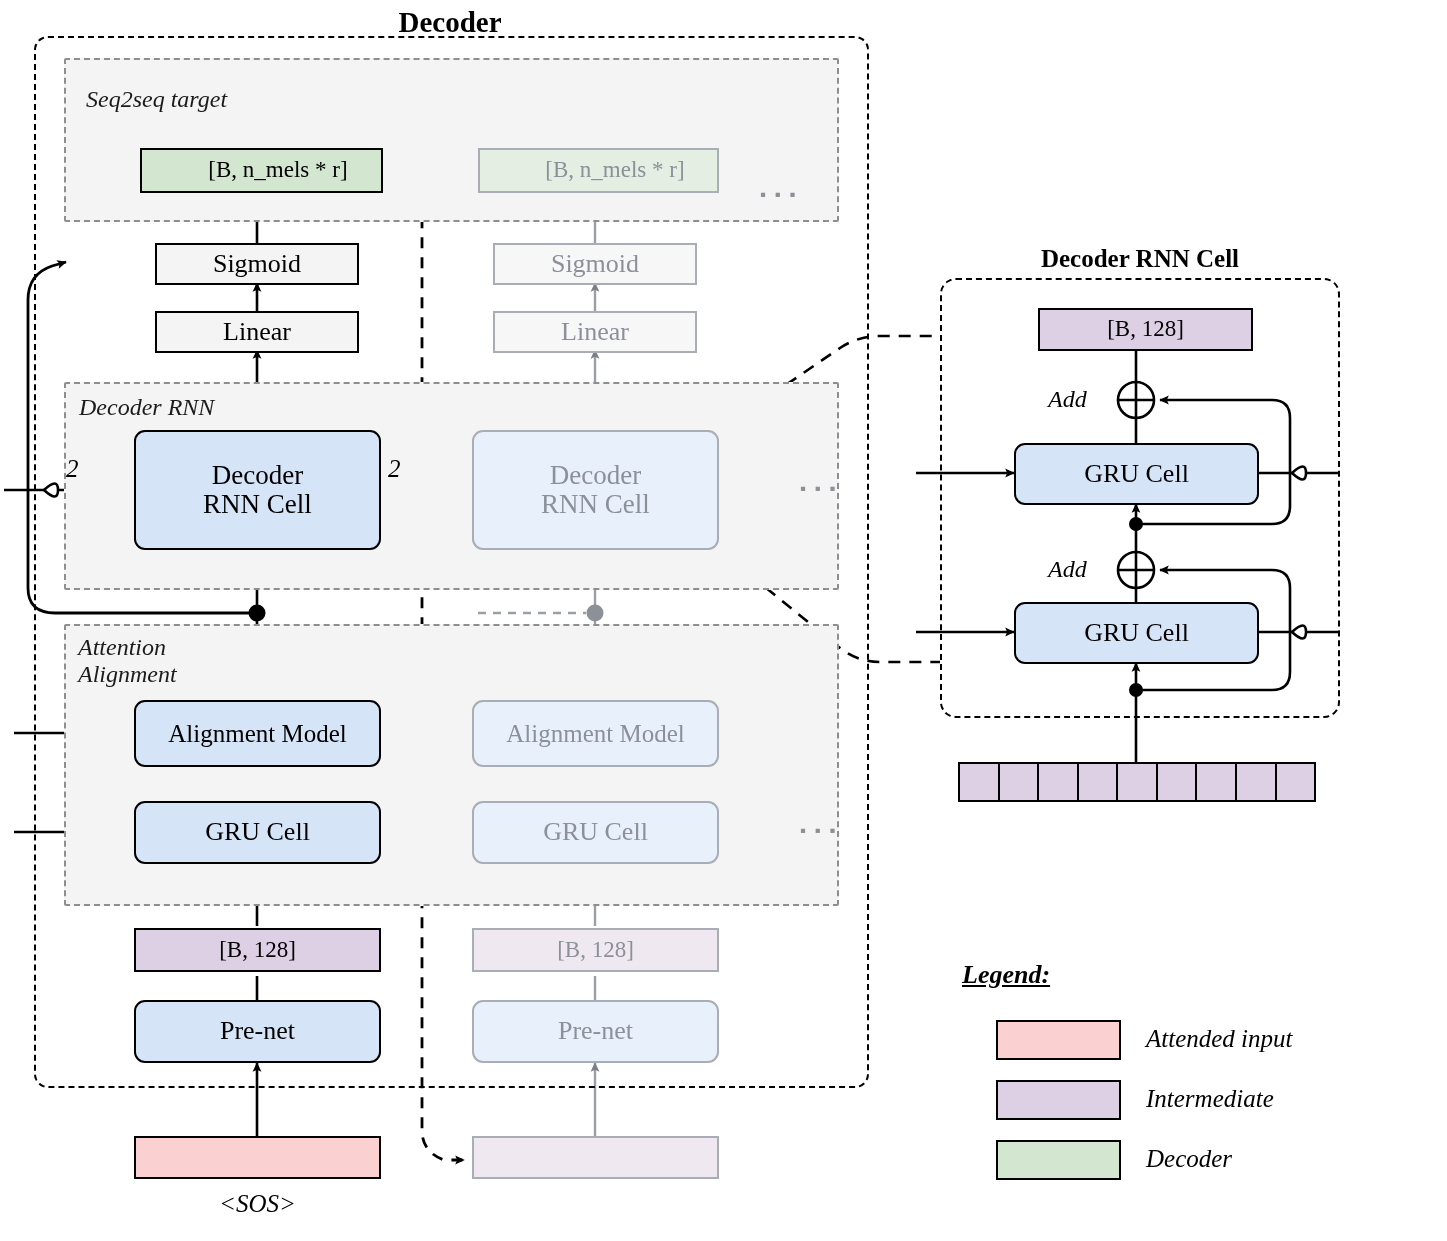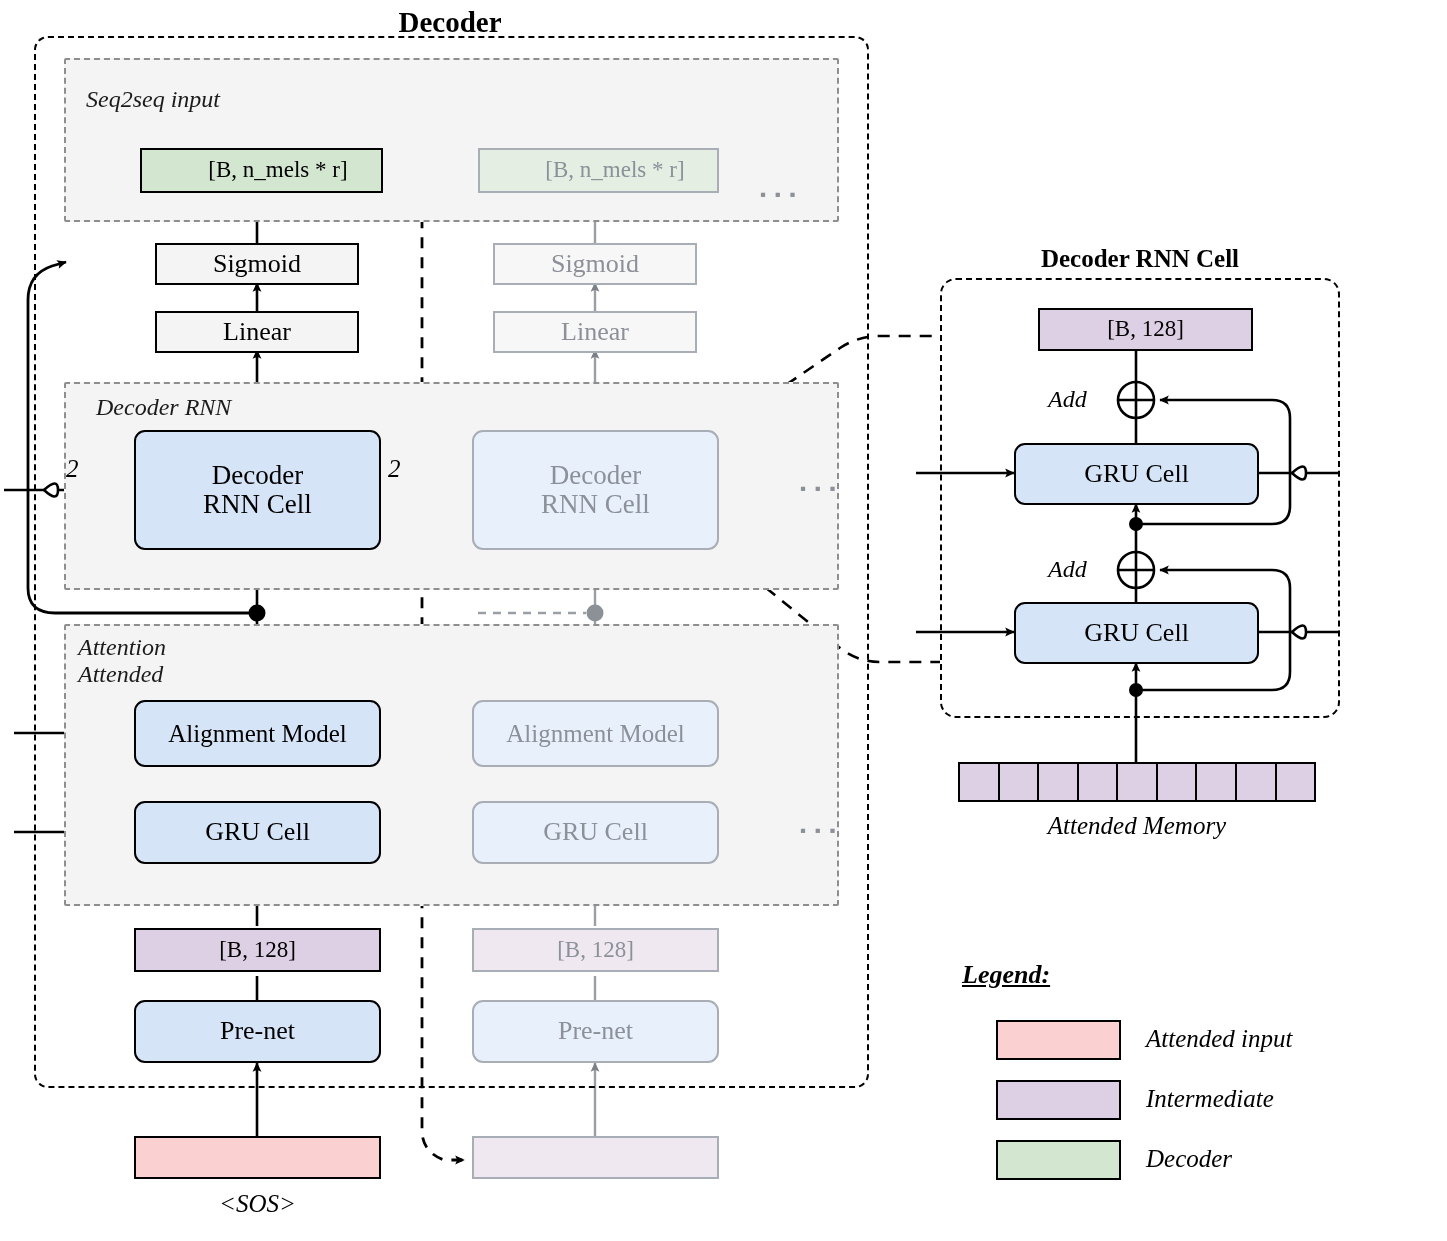--- a/index.html
+++ b/index.html
@@ -302,28 +302,28 @@
       <path d="M1118,570 L1154,570 M1136,552 L1136,588" stroke="#000" stroke-width="2.6"></path>
     </g>
   </svg>
 
   <div class="title" style="left:0; top:6px; width:900px; font-size:29px;">Decoder</div>
   <div class="title" style="left:930px; top:245px; width:420px; font-size:25px;">Decoder RNN Cell</div>
 
   <div class="region region-outer" style="left:34px; top:36px; width:835px; height:1052px;"></div>
 
   <div class="region region-inner" style="left:64px; top:58px; width:775px; height:164px;"></div>
-  <div class="region-label" style="left:86px; top:86px; font-size:24px;">Seq2seq input</div>
+  <div class="region-label" style="left:86px; top:86px; font-size:24px;">Seq2seq target</div>
 
   <div class="region region-inner" style="left:64px; top:382px; width:775px; height:208px;"></div>
-  <div class="region-label" style="left:96px; top:394px; font-size:24px;">Decoder RNN</div>
+  <div class="region-label" style="left:79px; top:394px; font-size:24px;">Decoder RNN</div>
 
   <div class="region region-inner" style="left:64px; top:624px; width:775px; height:282px;"></div>
   <div class="region-label" style="left:78px; top:634px; font-size:24px;">Attention
-Attended</div>
+Alignment</div>
 
   <div class="region region-callout" style="left:940px; top:278px; width:400px; height:440px;"></div>
 
   <div class="node blk-green" style="left:140px; top:148px; width:243px; height:45px; font-size:23px;">[B, n_mels * r]</div>
 
   <div class="node blk-plain" style="left:155px; top:243px; width:204px; height:42px; font-size:26px;">Sigmoid</div>
   <div class="node blk-plain" style="left:155px; top:311px; width:204px; height:42px; font-size:26px;">Linear</div>
 
   <div class="node blk-blue" style="left:134px; top:430px; width:247px; height:120px; font-size:27px; white-space:pre-line;">Decoder
 RNN Cell</div>
@@ -372,21 +372,20 @@
     <div class="mem-cell"></div>
     <div class="mem-cell"></div>
     <div class="mem-cell"></div>
     <div class="mem-cell"></div>
     <div class="mem-cell"></div>
     <div class="mem-cell"></div>
     <div class="mem-cell"></div>
     <div class="mem-cell"></div>
     <div class="mem-cell"></div>
   </div>
-  <div class="freetext" style="left:958px; top:812px; width:358px; text-align:center; font-size:25px;">Attended Memory</div>
 
   <div class="legend-title" style="left:962px; top:960px; font-size:26px;">Legend:</div>
 
   <div class="legend-swatch" style="left:996px; top:1020px; width:125px; height:40px; background:#fbd0d0;"></div>
   <div class="legend-label" style="left:1146px; top:1025px; font-size:25px;">Attended input</div>
 
   <div class="legend-swatch" style="left:996px; top:1080px; width:125px; height:40px; background:#ded0e4;"></div>
   <div class="legend-label" style="left:1146px; top:1085px; font-size:25px;">Intermediate</div>
 
   <div class="legend-swatch" style="left:996px; top:1140px; width:125px; height:40px; background:#d3e6d0;"></div>

